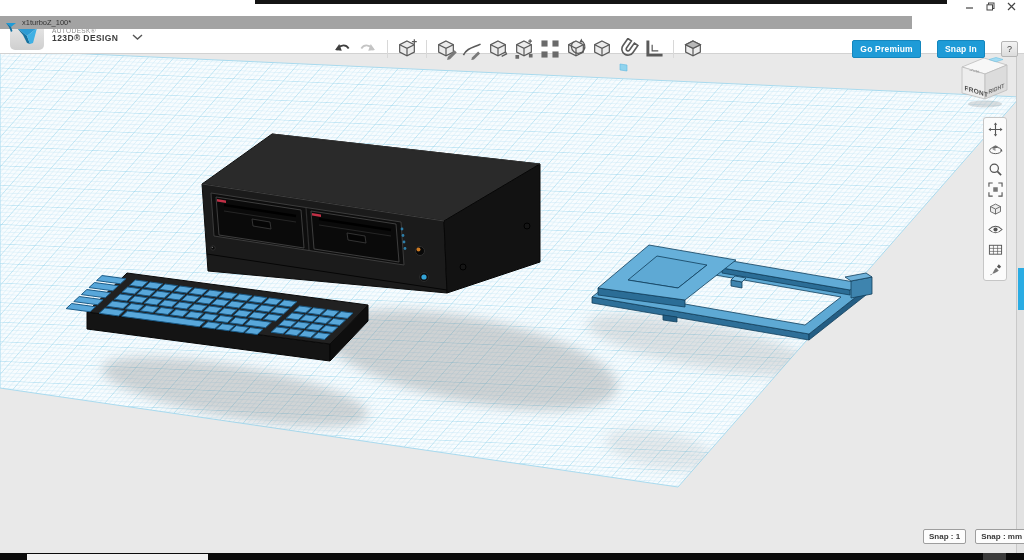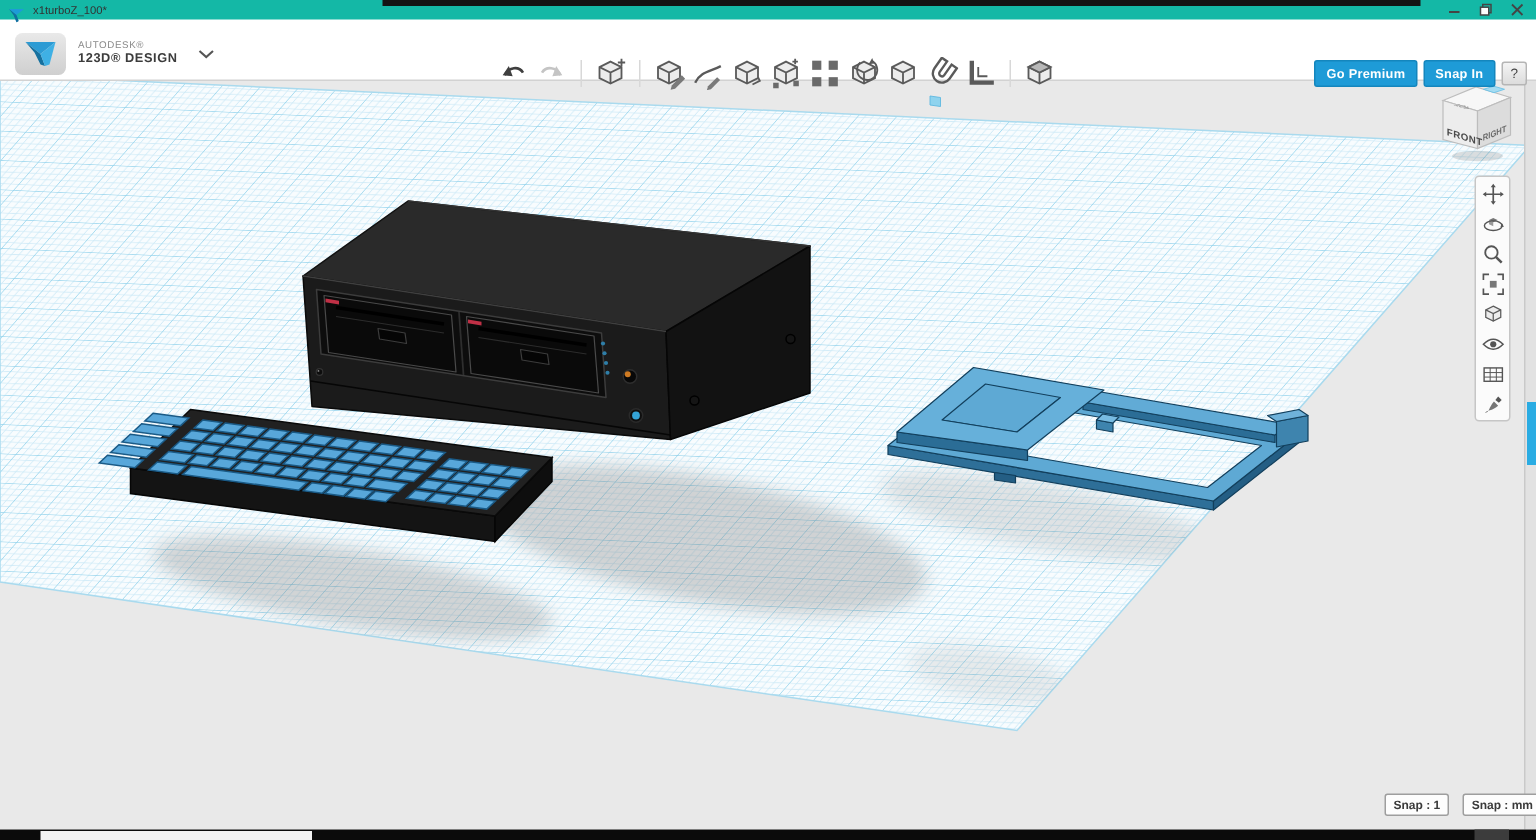--- a/index.html
+++ b/index.html
@@ -1,38 +1,38 @@
 <!DOCTYPE html>
 <html><head>
 <meta charset="utf-8">
 <style>
   html,body{margin:0;padding:0;background:#d0d0d0;}
   .screen{position:relative;width:1024px;height:560px;background:#fff;overflow:hidden;
           font-family:"Liberation Sans",sans-serif;-webkit-font-smoothing:antialiased;}
   
-  .titlebar{position:absolute;left:0;top:0;width:1024px;height:13px;background:#14b8a6;z-index:30;}
+  .titlebar{position:absolute;left:0;top:16px;width:912px;height:13px;background:#a3a3a3;z-index:30;}
   .titlebar .tlogo{position:absolute;left:6px;top:2px;}
   .titlebar .ttext{position:absolute;left:22px;top:2px;font-size:7.5px;color:#333;}
   .topstrip{position:absolute;left:255px;top:0;width:692px;height:4px;background:#141414;z-index:31;}
   .winbtns{position:absolute;right:6px;top:1px;display:flex;gap:8px;z-index:32;}
   .winbtn{width:13px;height:11px;display:flex;align-items:center;justify-content:center;cursor:default;}
   
   .appbar{position:absolute;left:0;top:18px;width:1024px;height:35px;background:#ffffff;
           border-bottom:1px solid #d2d2d2;z-index:20;display:flex;align-items:center;}
   .brand{display:flex;align-items:center;margin-left:10px;}
   .brandtile{width:34px;height:28px;border-radius:5px;background:linear-gradient(#e9e9e9,#cfcfcf);
              display:flex;align-items:center;justify-content:center;}
   .brandtext{margin-left:8px;line-height:1.05;}
   .brandtext .co{font-size:6.5px;color:#8a8a8a;letter-spacing:.4px;}
   .brandtext .prod{font-size:8.5px;font-weight:bold;color:#3c3c3c;letter-spacing:.4px;}
   .chev{margin-left:14px;}
   .tools{position:absolute;left:330px;top:13px;height:35px;display:flex;align-items:center;gap:2px;}
   .tbtn{width:24px;height:26px;display:flex;align-items:center;justify-content:center;border-radius:3px;}
   .tsep{width:1px;height:18px;background:#d8d8d8;margin:0 5px;}
-  .acct{position:absolute;right:6px;top:13px;height:35px;display:flex;align-items:center;gap:4px;}
+  .acct{position:absolute;right:6px;top:13px;height:35px;display:flex;align-items:center;gap:16px;}
   .bluebtn{background:#1e9bd7;color:#fff;font-size:8.5px;font-weight:bold;border:1px solid #1486bd;
            border-radius:2px;padding:3px 7px;letter-spacing:.2px;}
   .helpbtn{background:linear-gradient(#f4f4f4,#dcdcdc);border:1px solid #b5b5b5;border-radius:2px;
            color:#444;font-size:9px;padding:2px 5px;}
   
   .viewport{position:absolute;left:0;top:48px;width:1024px;height:505px;background:#e9e9e9;overflow:hidden;}
   .scene{position:absolute;left:0;top:0;}
   .navbar{position:absolute;left:983px;top:69px;width:22px;background:#fbfbfb;border:1px solid #c6c6c6;
           border-radius:3px;display:flex;flex-direction:column;align-items:center;padding:3px 0;gap:4px;z-index:5;}
   .navbtn{width:16px;height:16px;display:flex;align-items:center;justify-content:center;}

